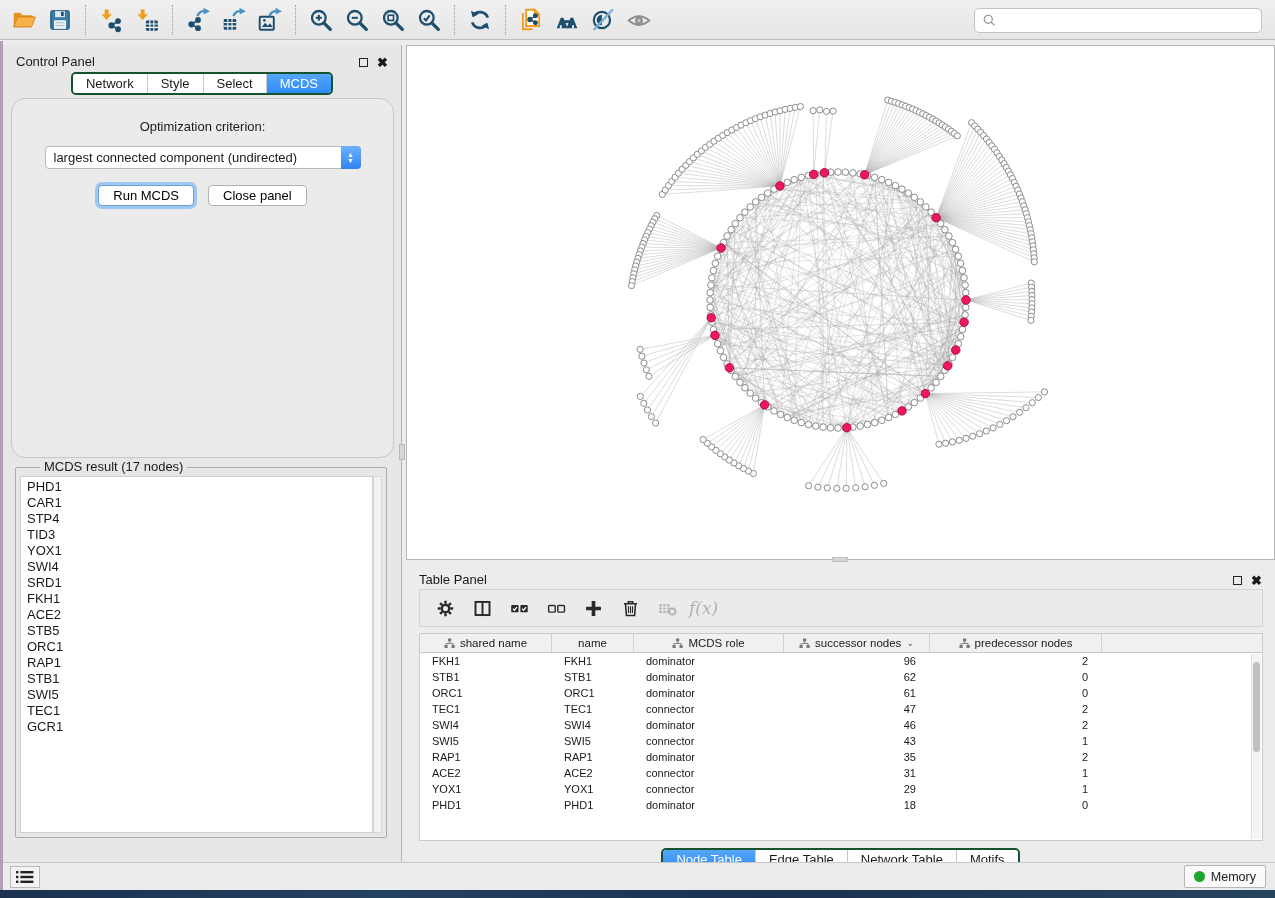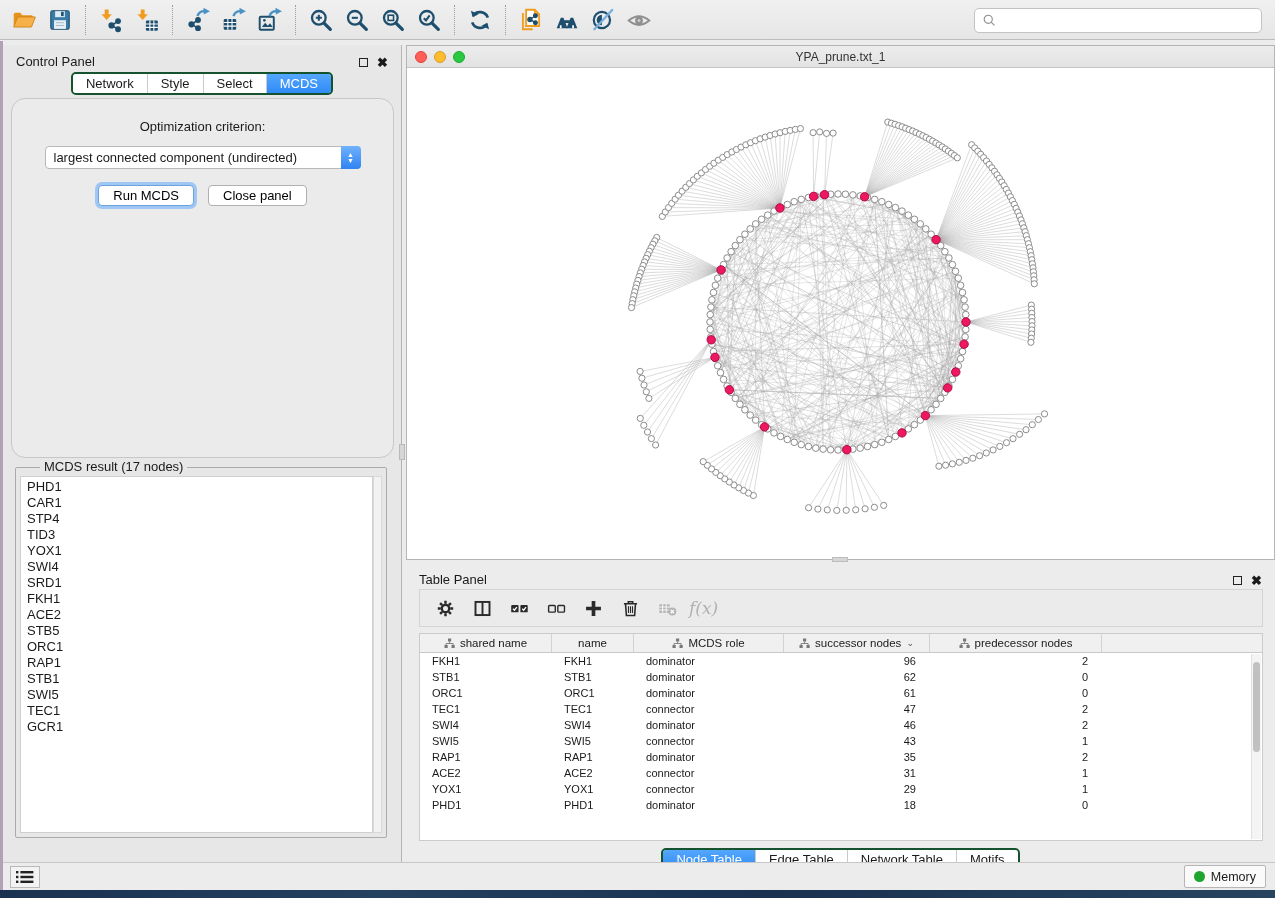--- a/index.html
+++ b/index.html
@@ -330,28 +330,20 @@
         <div class="mcds-item">TEC1</div>
         <div class="mcds-item">GCR1</div>
       </div>
     <div class="result-scroll"></div>
   </div>
 </div>
 
 <div class="v-split-handle"></div>
 
 <div class="network-window">
-  <div class="net-titlebar">
-    <span class="lights">
-      <span class="light red"></span>
-      <span class="light yellow"></span>
-      <span class="light green"></span>
-    </span>
-    <span class="net-title">YPA_prune.txt_1</span>
-  </div>
   <div class="net-canvas">
     <svg id="graph-svg" width="867" height="491">
         <line x1="380.3" y1="371.5" x2="533.7" y2="330.4" stroke="#a3a3a3" stroke-width="0.7" stroke-opacity="0.38"></line>
         <line x1="495.0" y1="143.1" x2="533.7" y2="330.4" stroke="#a3a3a3" stroke-width="0.7" stroke-opacity="0.38"></line>
         <line x1="387.2" y1="374.3" x2="337.9" y2="166.2" stroke="#a3a3a3" stroke-width="0.7" stroke-opacity="0.38"></line>
         <line x1="328.3" y1="330.4" x2="303.2" y2="246.6" stroke="#a3a3a3" stroke-width="0.7" stroke-opacity="0.38"></line>
         <line x1="555.5" y1="283.5" x2="537.9" y2="183.7" stroke="#a3a3a3" stroke-width="0.7" stroke-opacity="0.38"></line>
         <line x1="387.2" y1="374.3" x2="529.1" y2="336.3" stroke="#a3a3a3" stroke-width="0.7" stroke-opacity="0.38"></line>
         <line x1="518.8" y1="160.9" x2="332.9" y2="336.3" stroke="#a3a3a3" stroke-width="0.7" stroke-opacity="0.38"></line>
         <line x1="488.4" y1="368.4" x2="328.3" y2="330.4" stroke="#a3a3a3" stroke-width="0.7" stroke-opacity="0.38"></line>

